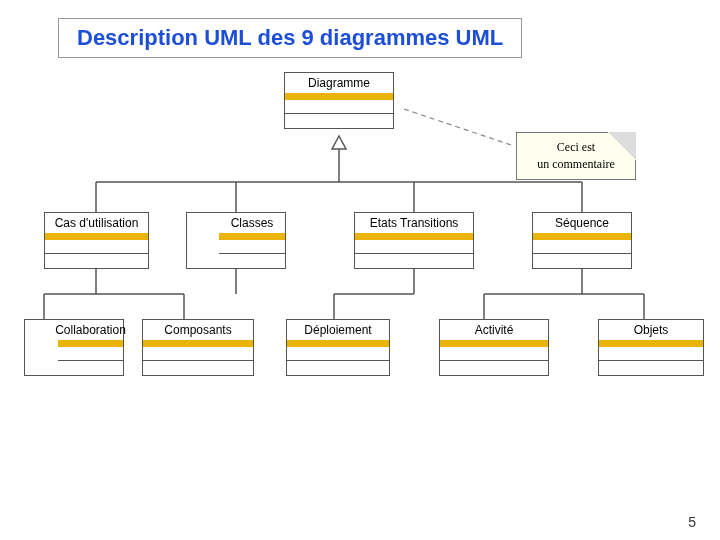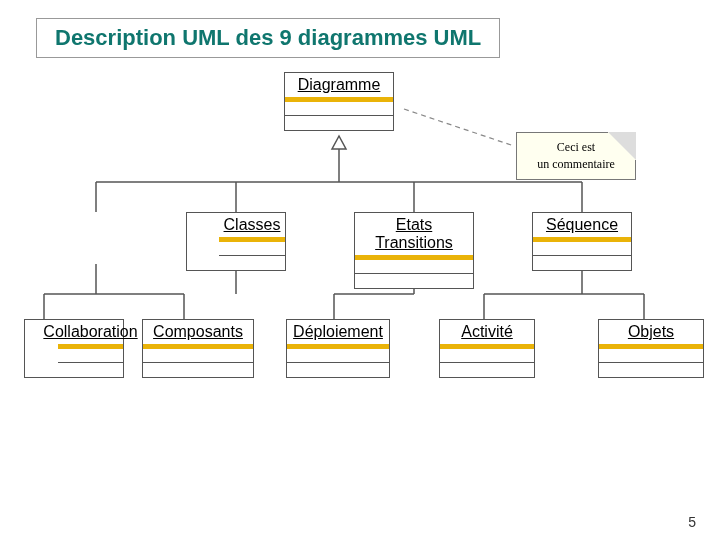--- a/index.html
+++ b/index.html
@@ -20,23 +20,23 @@
       padding: 18px 24px 12px 24px;
     }
 
     
     .title-box {
       border: 1.5px solid #999;
       padding: 6px 18px;
       display: inline-block;
       font-size: 22px;
       font-weight: bold;
-      color: #0f766e;
+      color: #1d4ed8;
       background: #fff;
-      margin-left: 12px;
+      margin-left: 34px;
       margin-bottom: 0;
     }
 
     
     .diagram-area {
       position: relative;
       width: 100%;
       height: 440px;
       margin-top: 6px;
     }
@@ -44,27 +44,26 @@
     
     .uml-box {
       position: absolute;
       border: 1.5px solid #555;
       background: #fff;
       text-align: center;
     }
 
     .uml-box .box-name {
       padding: 3px 4px;
-      font-size: 16px;
-      border-bottom: 5px solid #eab308;
+      font-size: 12px;
+      border-bottom: 7px solid #eab308;
       min-height: 22px;
       display: flex;
       align-items: center;
       justify-content: center;
-      text-decoration: underline;
     }
 
     .uml-box .box-section {
       height: 14px;
       border-bottom: 1px solid #555;
     }
     .uml-box .box-section-last {
       height: 14px;
     }
 
@@ -166,20 +165,25 @@
       <div class="box-name">Diagramme</div>
       <div class="box-section"></div>
       <div class="box-section-last"></div>
     </div>
 
     <div class="comment-box" style="right:60px; top:68px; width:120px;">
       <span>Ceci est</span><br>
       <span>un commentaire</span>
     </div>
 
+    <div class="uml-box" style="left:20px; top:148px; width:105px;">
+      <div class="box-name">Cas d'utilisation</div>
+      <div class="box-section"></div>
+      <div class="box-section-last"></div>
+    </div>
 
     <div class="uml-box" style="left:162px; top:148px; width:100px;padding-left:32px;">
       <div class="box-name">Classes</div>
       <div class="box-section"></div>
       <div class="box-section-last"></div>
     </div>
 
     <div class="uml-box" style="left:330px; top:148px; width:120px;">
       <div class="box-name">Etats Transitions</div>
       <div class="box-section"></div>
@@ -203,21 +207,21 @@
       <div class="box-section"></div>
       <div class="box-section-last"></div>
     </div>
 
     <div class="uml-box" style="left:262px; top:255px; width:104px;">
       <div class="box-name">Déploiement</div>
       <div class="box-section"></div>
       <div class="box-section-last"></div>
     </div>
 
-    <div class="uml-box" style="left:415px; top:255px; width:96px;">
+    <div class="uml-box" style="left:415px; top:255px; width:110px;">
       <div class="box-name">Activité</div>
       <div class="box-section"></div>
       <div class="box-section-last"></div>
     </div>
 
     <div class="uml-box" style="left:574px; top:255px; width:106px;">
       <div class="box-name">Objets</div>
       <div class="box-section"></div>
       <div class="box-section-last"></div>
     </div>

